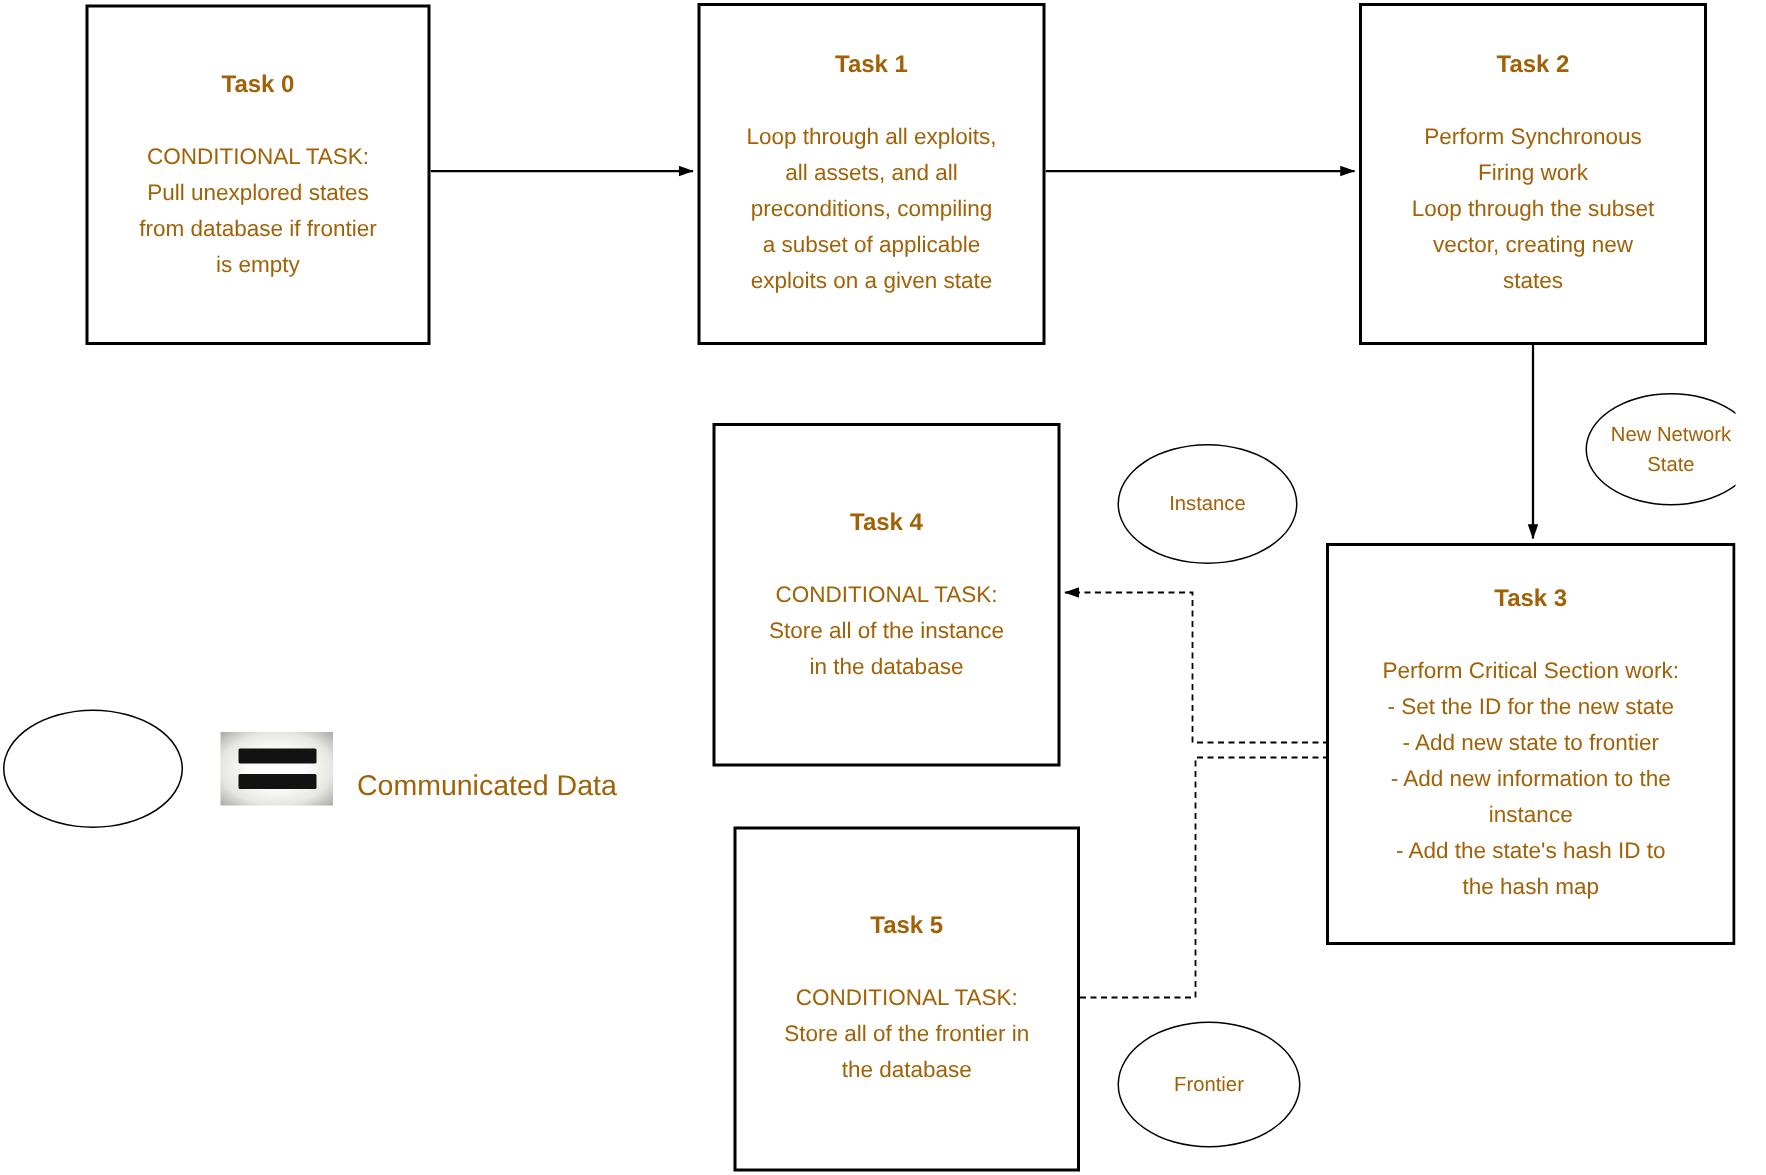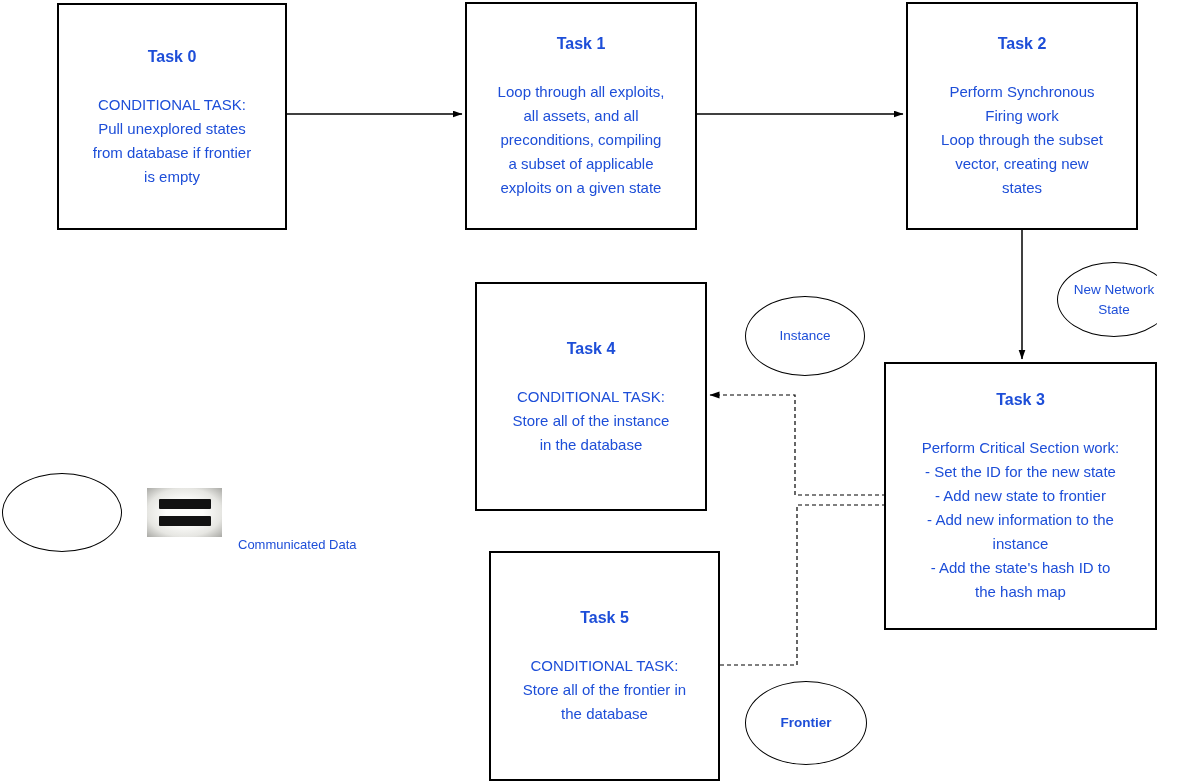--- a/index.html
+++ b/index.html
@@ -1,21 +1,21 @@
 <!DOCTYPE html>
 <html><head>
 <meta charset="utf-8">
 <style>
   html,body{margin:0;padding:0;background:#ffffff;}
   .canvas{
     position:relative;
     width:1157px;height:783px;
     background:#ffffff;
     font-family:"Liberation Sans","DejaVu Sans",sans-serif;
-    color:#1d4ed8;
+    color:#a16207;
     overflow:hidden;
   }
   .connectors{position:absolute;left:0;top:0;pointer-events:none;}
   .task-box{
     position:absolute;
     box-sizing:border-box;
     background:#ffffff;
     border:2px solid #000000;
     display:flex;flex-direction:column;
     align-items:center;justify-content:center;
@@ -47,22 +47,22 @@
     position:absolute;left:147px;top:488px;
     width:75px;height:49px;
     background:radial-gradient(ellipse at center,#fdfdfb 35%,#e6e6e2 70%,#a9a9a5 100%);
     display:flex;flex-direction:column;align-items:center;justify-content:center;
     gap:7px;
   }
   .equals-bar{
     width:52px;height:10px;background:#121212;border-radius:1px;
   }
   .legend-label{
-    position:absolute;left:238px;top:534px;
-    font-size:13px;line-height:22px;
+    position:absolute;left:238px;top:514px;
+    font-size:19px;line-height:22px;
   }
 </style>
 </head>
 <body>
 
 <div class="canvas">
 
   <svg class="connectors" width="1177" height="783" viewBox="0 0 1177 783">
     <defs>
       <marker id="arrowhead" markerUnits="userSpaceOnUse" markerWidth="12" markerHeight="10" refX="9.5" refY="3.5" orient="auto">
@@ -131,21 +131,21 @@
 
   <div class="ellipse" style="left:1057px;top:262px;width:114px;height:75px;">
     <span class="ellipse-label">New Network
 State</span>
   </div>
 
   <div class="ellipse" style="left:745px;top:296px;width:120px;height:80px;">
     <span class="ellipse-label">Instance</span>
   </div>
 
-  <div class="ellipse" style="left:745px;top:681px;width:122px;height:84px;font-weight:bold;">
+  <div class="ellipse" style="left:745px;top:681px;width:122px;height:84px;">
     <span class="ellipse-label">Frontier</span>
   </div>
 
   <div class="ellipse" style="left:2px;top:473px;width:120px;height:79px;"></div>
 
   <div class="equals-img">
     <div class="equals-bar"></div>
     <div class="equals-bar"></div>
   </div>
 

